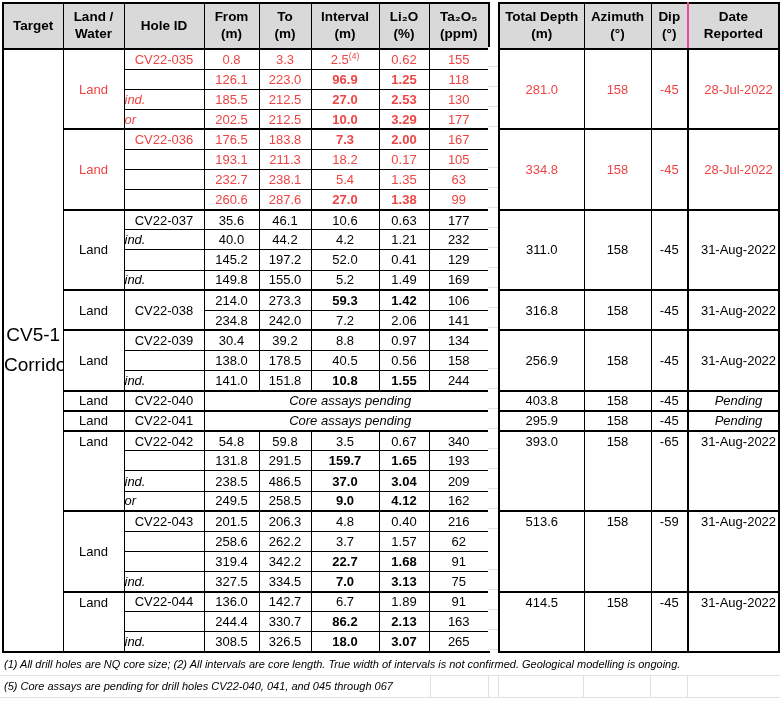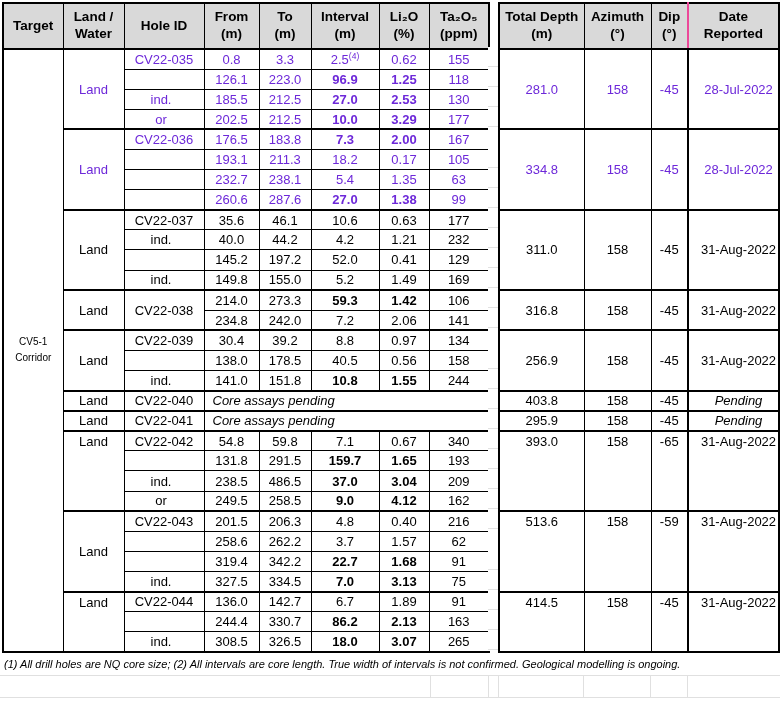--- a/index.html
+++ b/index.html
@@ -11,24 +11,24 @@
   #right-table{left:498px;width:280px;}
   thead th{background:#d9d9d9;border:1px solid #000;border-bottom:2px solid #000;
            font-size:13.5px;font-weight:bold;line-height:1.25;padding:2px 0;height:40px;}
   thead th span{display:block;}
   thead th span:empty{display:none;}
   tbody tr{height:20.1px;}
   td{border:1px solid #000;padding:0;font-size:13px;text-align:center;
      vertical-align:middle;white-space:nowrap;overflow:hidden;}
   tr.group-first td{border-top:2px solid #000;}
   td.datecol{border-left:2px solid #000;padding-left:10px;}
-  td.qual{text-align:center;padding-right:6px;}
-  td.pending{text-align:left;font-style:italic;padding-left:8px;}
-  td.target{font-size:10px;line-height:1.6;}
-  .muted{color:#6d28d9;}
+  td.qual{text-align:left;font-style:italic;padding-right:6px;}
+  td.pending{text-align:center;font-style:italic;padding-left:8px;}
+  td.target{font-size:19px;line-height:1.6;}
+  .muted{color:#ef4444;}
   .b{font-weight:bold;text-align:center;}
   td.vtop{vertical-align:top;line-height:19px;}
   td.ital{font-style:italic;}
   sup{font-size:8.5px;vertical-align:super;line-height:0;}
   .gap-strip{position:absolute;left:488px;top:47px;width:10px;height:604px;
      background:repeating-linear-gradient(to bottom,#fff 0px,#fff 19.1px,#e2e2e2 19.1px,#e2e2e2 20.1px);}
   .footnotes{position:absolute;left:0;top:654px;width:780px;}
   .fn{position:relative;height:21px;line-height:21px;font-style:italic;font-size:11px;
       padding-left:4px;border-bottom:1px solid #e0e0e0;white-space:nowrap;overflow:hidden;}
   .gl{position:absolute;top:0;bottom:0;width:1px;background:#e0e0e0;}
@@ -236,21 +236,21 @@
         <tr class="group-first">
           <td rowspan="1">Land</td>
           <td>CV22-041</td>
           <td class="pending" colspan="5">Core assays pending</td>
         </tr>
         <tr class="group-first">
           <td class=" vtop" rowspan="4">Land</td>
           <td>CV22-042</td>
           <td>54.8</td>
           <td>59.8</td>
-          <td>7.1</td>
+          <td>3.5</td>
           <td>0.67</td>
           <td>340</td>
         </tr>
         <tr>
           <td></td>
           <td>131.8</td>
           <td>291.5</td>
           <td class="b">159.7</td>
           <td class="b">1.65</td>
           <td>193</td>
@@ -441,20 +441,21 @@
           <td class="datecol vtop" rowspan="3">31-Aug-2022</td>
         </tr>
         <tr></tr>
         <tr></tr>
       </tbody>
   </table>
 
   <div class="footnotes">
     <div class="fn">(1) All drill holes are NQ core size; (2) All intervals are core length. True width of intervals is not confirmed. Geological modelling is ongoing.</div>
     <div class="fn">
+      <span>(5) Core assays are pending for drill holes CV22-040, 041, and 045 through 067</span>
       <i class="gl" style="left:430px"></i>
       <i class="gl" style="left:488px"></i>
       <i class="gl" style="left:498px"></i>
       <i class="gl" style="left:583px"></i>
       <i class="gl" style="left:650px"></i>
       <i class="gl" style="left:687px"></i>
     </div>
   </div>
 
 </div>

